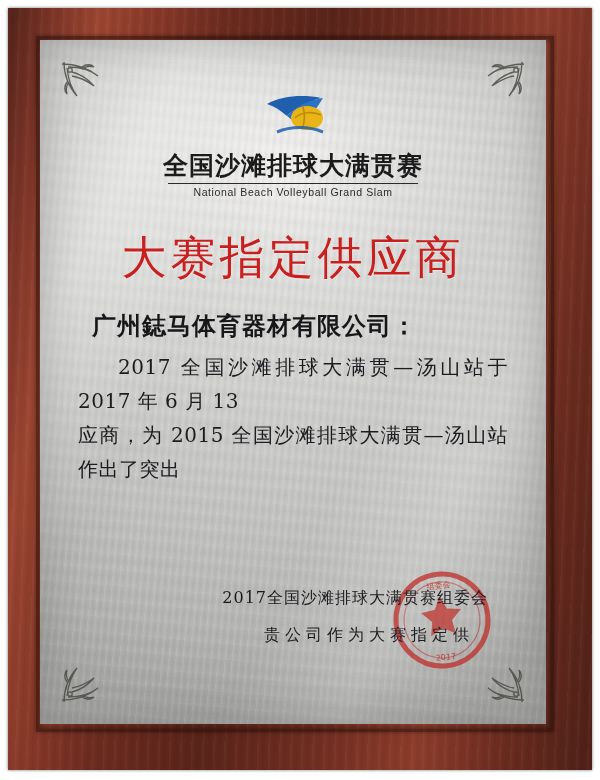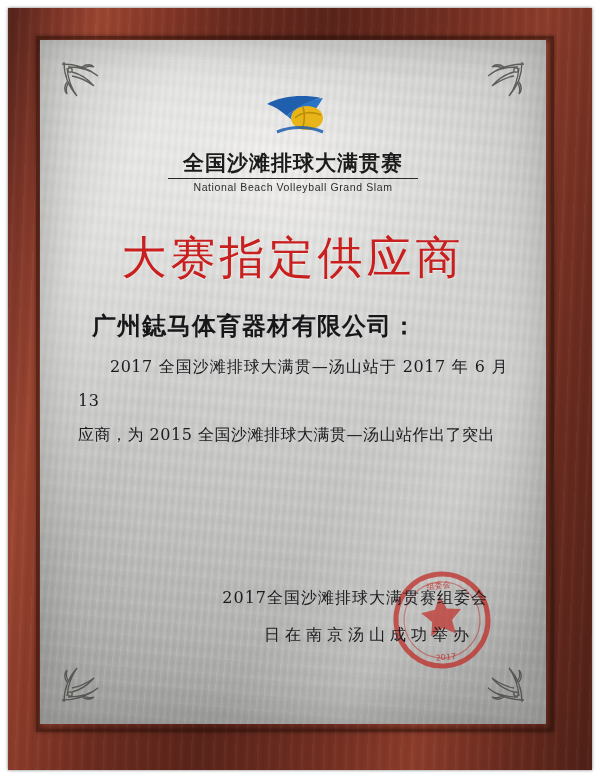--- a/index.html
+++ b/index.html
@@ -145,21 +145,21 @@
     text-align: center;
   }
   .logo-mark {
     width: 92px;
     height: 62px;
     margin: 0 auto 2px auto;
   }
   .logo-mark svg { width: 100%; height: 100%; display: block; }
   .logo-cn {
     font-family: "DejaVu Sans", "Liberation Sans", sans-serif;
-    font-size: 21px;
+    font-size: 25px;
     font-weight: bold;
     letter-spacing: 1px;
     color: #1b1b1b;
     line-height: 1.1;
   }
   .logo-rule {
     width: 250px;
     height: 1px;
     background: #2a2a2a;
     margin: 3px auto 2px auto;
@@ -196,21 +196,21 @@
     font-weight: bold;
     color: #17171a;
     letter-spacing: 1px;
   }
   .body {
     position: absolute;
     left: 38px;
     top: 310px;
     width: 430px;
     font-family: "DejaVu Serif", "Liberation Serif", serif;
-    font-size: 16px;
+    font-size: 20px;
     line-height: 34px;
     color: #1c1c20;
     letter-spacing: 0.5px;
     text-align: justify;
   }
   .body p { margin: 0; }
   .body .indent { text-indent: 2em; }
 
   
   .sign-org {
@@ -340,16 +340,16 @@
         <circle cx="52" cy="52" r="46" fill="none" stroke="#c0231f" stroke-width="5" opacity="0.9"></circle>
         <circle cx="52" cy="52" r="38" fill="none" stroke="#c0231f" stroke-width="1.2" opacity="0.6"></circle>
         <path d="M52 28 l6 13 14 2 -10 10 2.5 14 -12.5 -7 -12.5 7 2.5 -14 -10 -10 14 -2 Z" fill="#c0231f" opacity="0.85"></path>
         <text x="52" y="20" text-anchor="middle" font-size="8" fill="#c0231f" font-family="DejaVu Sans, sans-serif">组委会</text>
         <text x="52" y="92" text-anchor="middle" font-size="8" fill="#c0231f" font-family="DejaVu Sans, sans-serif">2017</text>
       </svg>
       <span class="sr-only">2017全国沙滩排球大满贯赛组委会</span>
     </div>
 
     <div class="sign-org">2017全国沙滩排球大满贯赛组委会</div>
-    <div class="sign-date">日在南京汤山成功举办</div>
+    <div class="sign-date">贵公司作为大赛指定供</div>
 
   </div>
 </div>
 
 </body></html>

